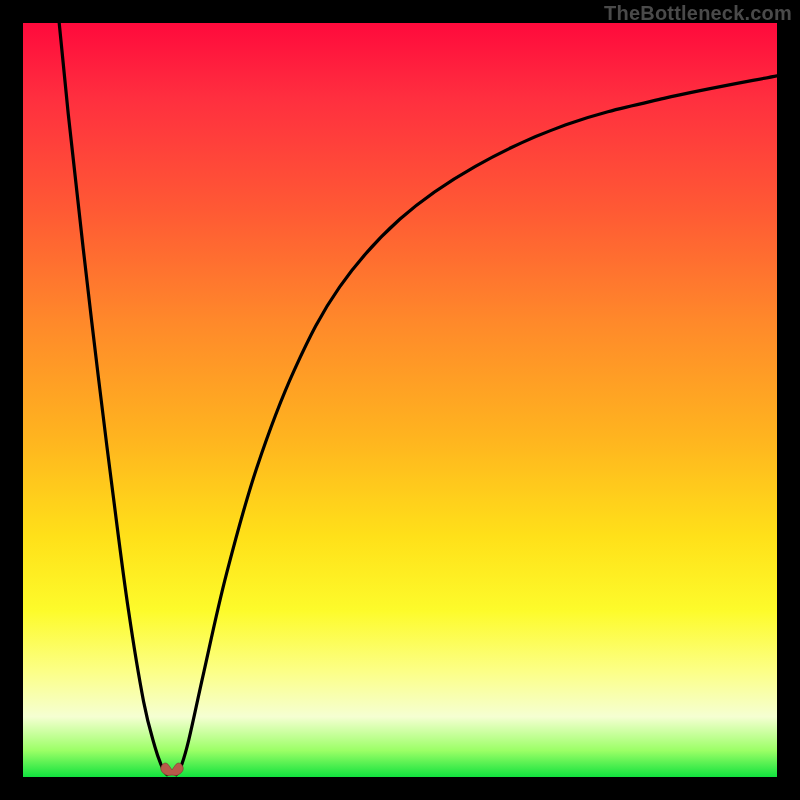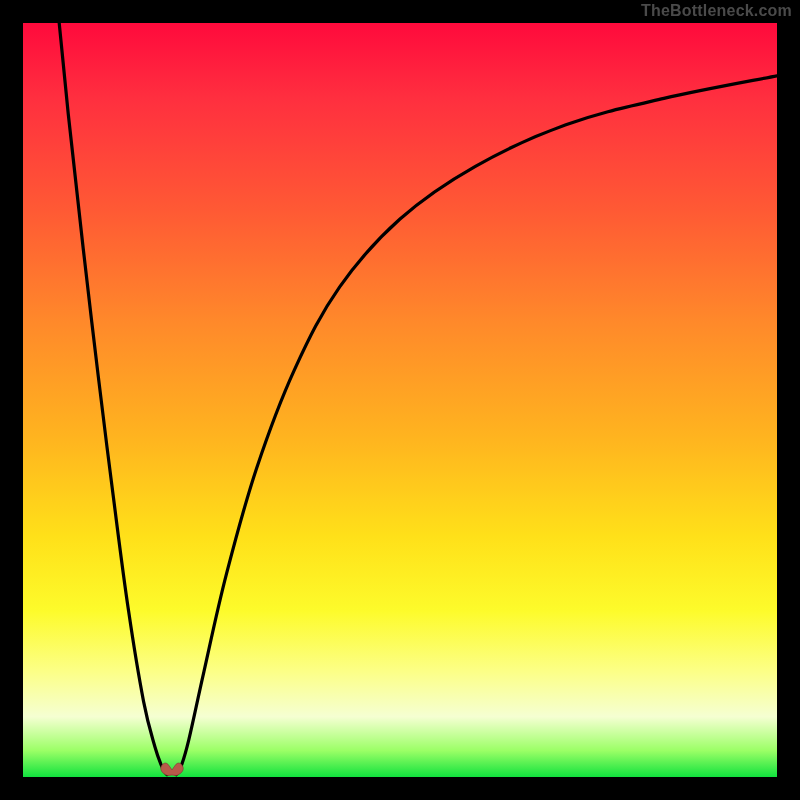--- a/index.html
+++ b/index.html
@@ -58,21 +58,21 @@
   .dip-marker svg {
     width: 100%;
     height: 100%;
     display: block;
   }
   .watermark {
     position: absolute;
     top: 2px;
     right: 8px;
     color: #4a4a4a;
-    font-size: 16px;
+    font-size: 20px;
     font-weight: 600;
     letter-spacing: 0.2px;
     user-select: none;
     margin-left: 28px;
   }
 </style>
 </head>
 <body>
 
 <div class="frame">

